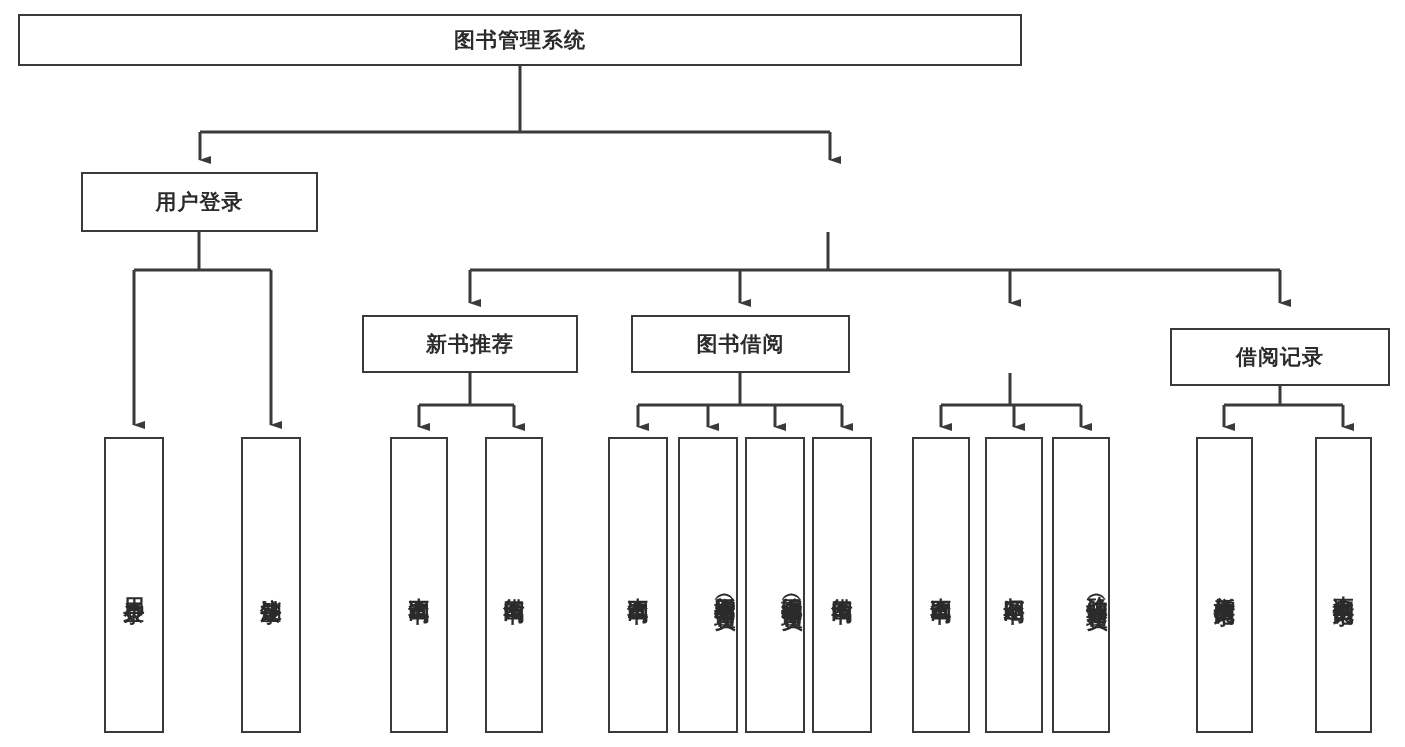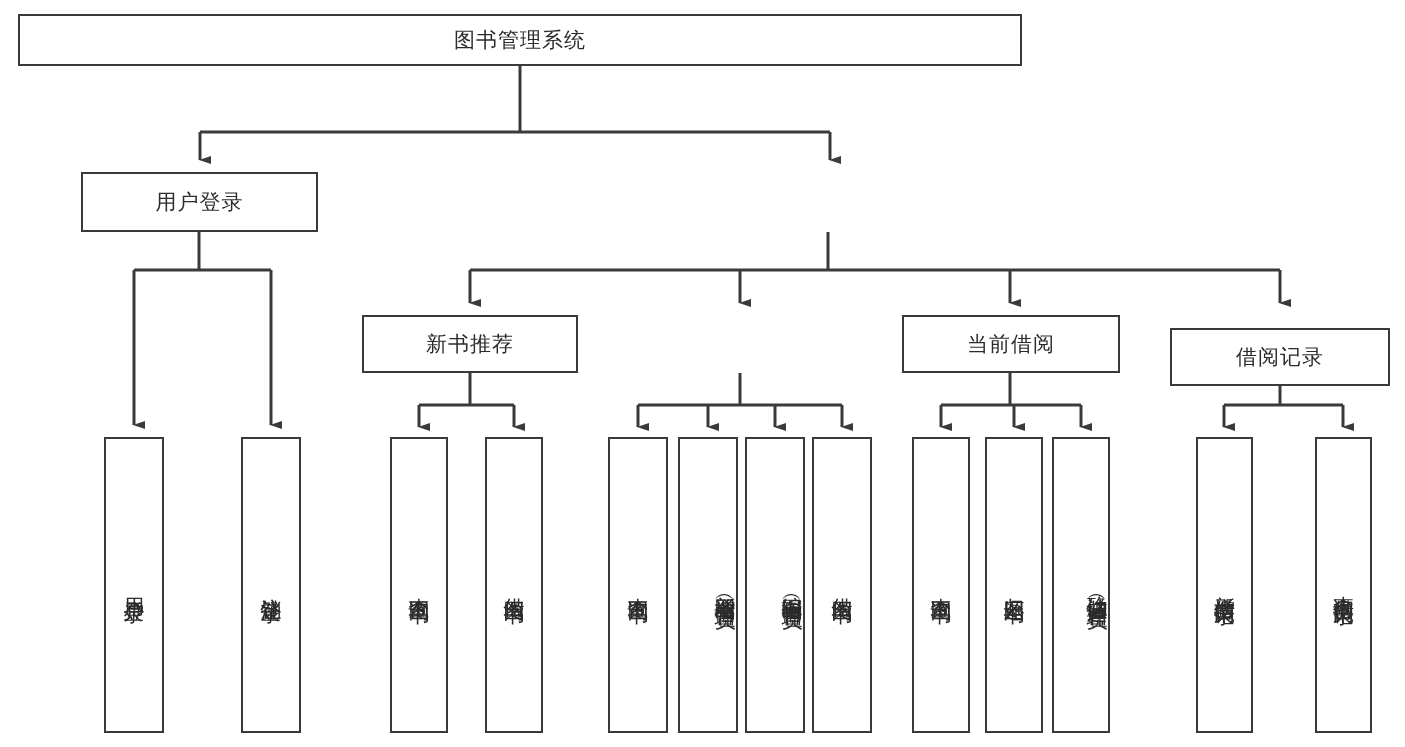--- a/index.html
+++ b/index.html
@@ -25,20 +25,21 @@
   }
   .node {
     position: absolute;
     box-sizing: border-box;
     border: 2px solid #3a3a3a;
     background: #ffffff;
     display: flex;
     align-items: center;
     justify-content: center;
     color: #2b2b2b;
+    font-weight: bold;
   }
   .node.horiz {
     font-size: 21px;
     letter-spacing: 1px;
     line-height: 1.2;
   }
   .node.vert {
     writing-mode: vertical-rl;
     text-orientation: upright;
     font-size: 21px;
@@ -117,21 +118,21 @@
       <path d="M1224,405 L1224,427" marker-end="url(#arr)"></path>
       <path d="M1343,405 L1343,427" marker-end="url(#arr)"></path>
     </g>
   </svg>
 
   <div class="node horiz" style="left: 18px; top: 14px; width: 1004px; height: 52px;">图书管理系统</div>
 
   <div class="node horiz" style="left: 81px; top: 172px; width: 237px; height: 60px;">用户登录</div>
 
   <div class="node horiz" style="left: 362px; top: 315px; width: 216px; height: 58px;">新书推荐</div>
-  <div class="node horiz" style="left: 902px; top: 315px; width: 218px; height: 58px;">当前借阅</div>
+  <div class="node horiz" style="left: 631px; top: 315px; width: 219px; height: 58px;">图书借阅</div>
   <div class="node horiz" style="left: 1170px; top: 328px; width: 220px; height: 58px;">借阅记录</div>
 
   <div class="node vert midalign" style="left: 104px; top: 437px; width: 60px; height: 296px;">用户登录</div>
   <div class="node vert midalign" style="left: 241px; top: 437px; width: 60px; height: 296px;">注销登录</div>
   <div class="node vert midalign" style="left: 390px; top: 437px; width: 58px; height: 296px;">查询图书</div>
   <div class="node vert midalign" style="left: 485px; top: 437px; width: 58px; height: 296px;">借阅图书</div>
   <div class="node vert midalign" style="left: 608px; top: 437px; width: 60px; height: 296px;">查询图书</div>
   <div class="node vert topalign" style="left: 678px; top: 437px; width: 60px; height: 296px;">新增图书（管理员）</div>
   <div class="node vert topalign" style="left: 745px; top: 437px; width: 60px; height: 296px;">编辑图书（管理员）</div>
   <div class="node vert midalign" style="left: 812px; top: 437px; width: 60px; height: 296px;">借阅图书</div>

